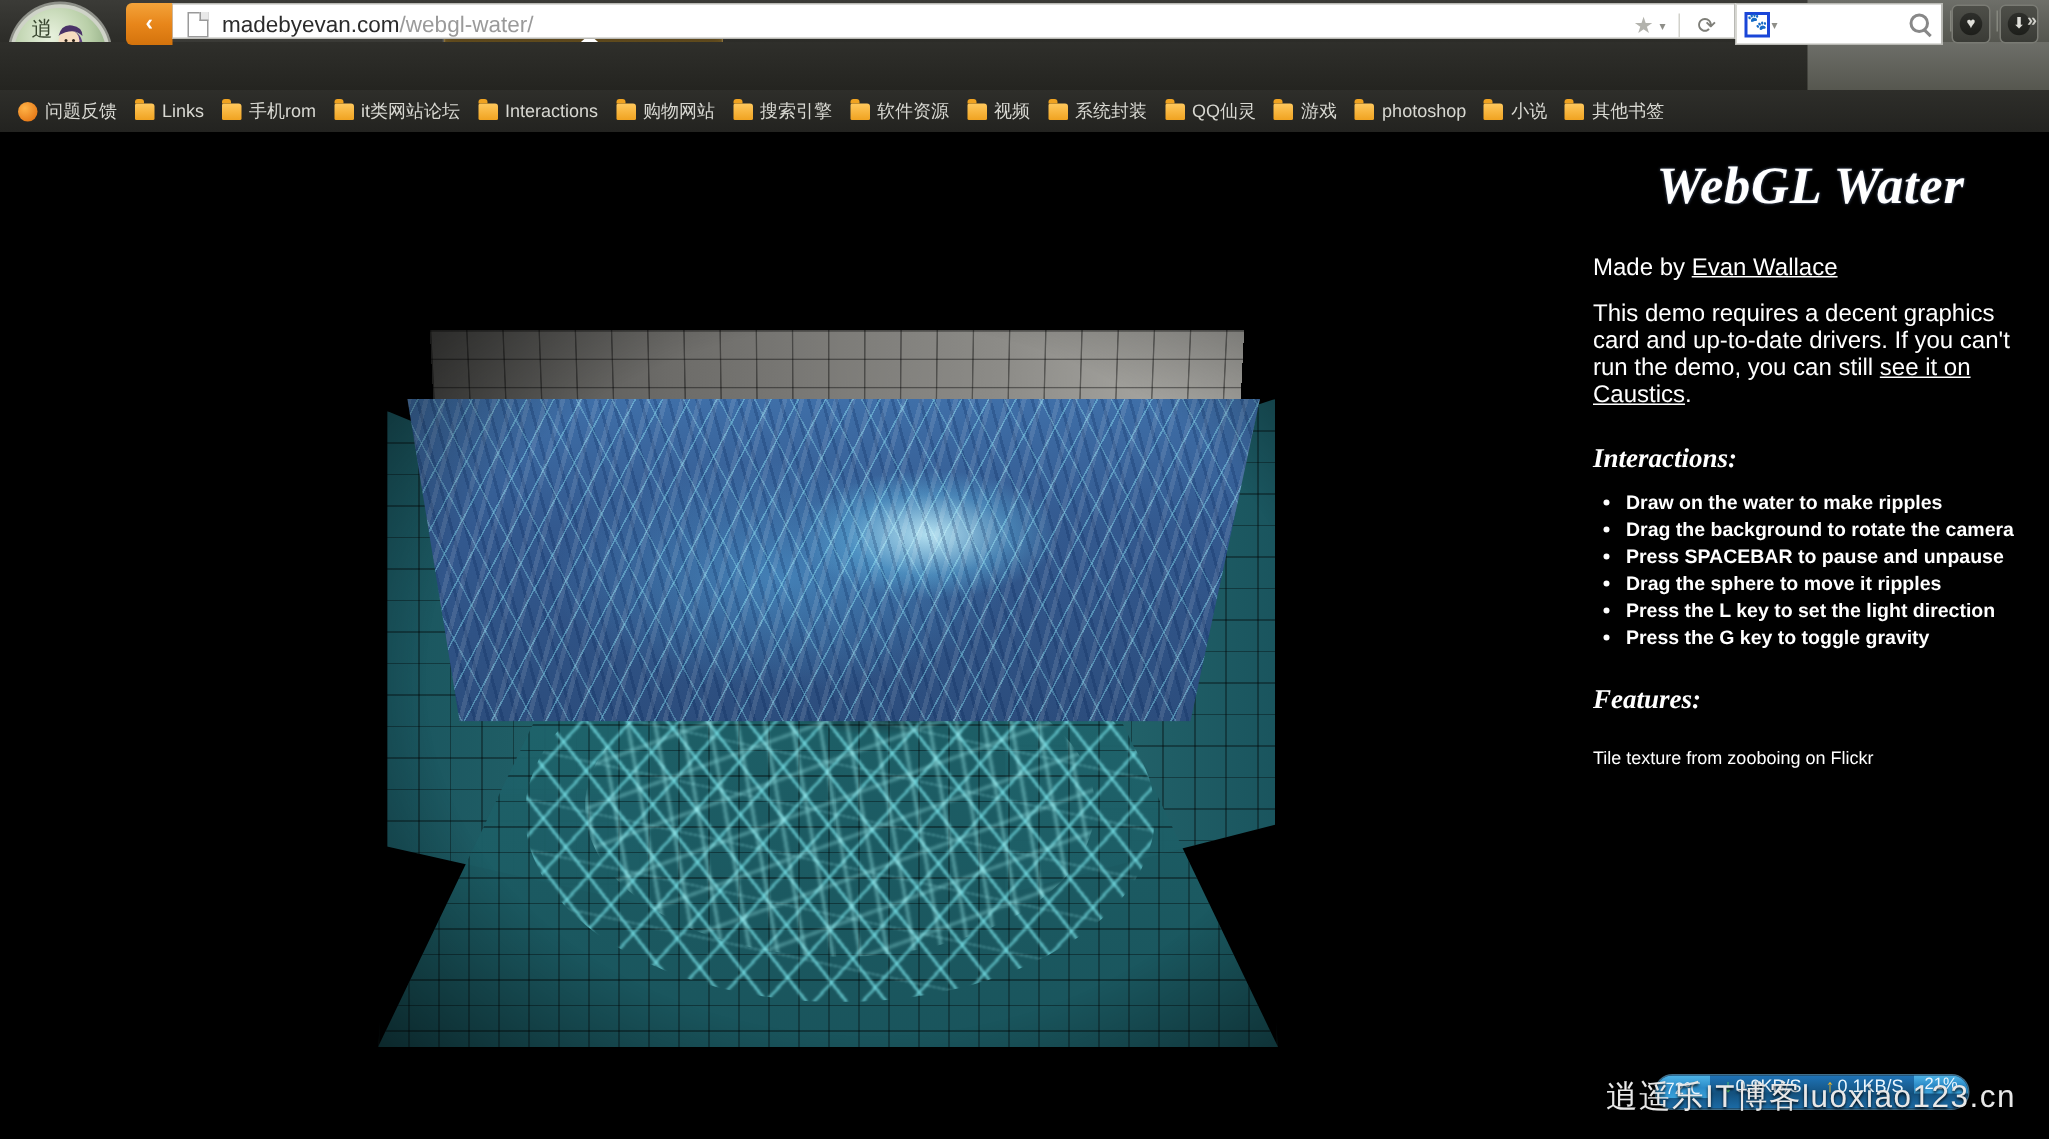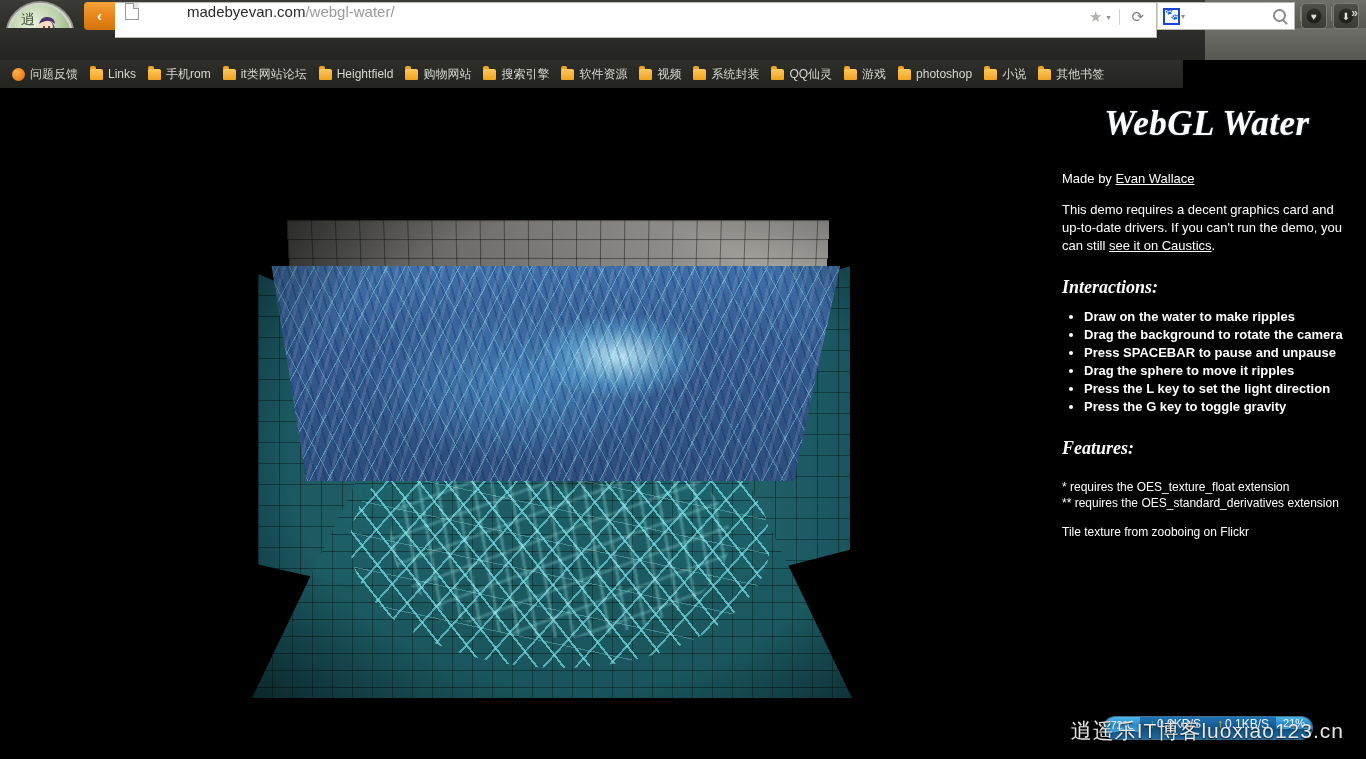--- a/index.html
+++ b/index.html
@@ -58,22 +58,22 @@
   
   .toolbar { position:absolute; left:0; top:28px; width:1366px; height:32px;
       background:linear-gradient(to bottom,#2f2f2b,#242420); }
   .toolbar-right-bg { position:absolute; left:1205px; top:0; width:161px; height:32px;
       background:linear-gradient(to bottom,#6e6f69,#56574f); }
   .backbtn { position:absolute; left:84px; top:2px; width:31px; height:28px;
       border-radius:4px 0 0 4px;
       background:linear-gradient(to bottom,#f3a33a 0%,#e8861a 50%,#d4730c 100%);
       color:#fff; font-size:15px; font-weight:bold; text-align:center; line-height:28px;
       cursor:pointer; }
-  .omnibox { position:absolute; left:115px; top:2px; width:1042px; height:36px;
-      background:#fff; border:1px solid #b9b9b4; border-left:none; display:flex; align-items:flex-start;gap:39px; }
+  .omnibox { position:absolute; left:115px; top:2px; width:1042px; height:24px;
+      background:#fff; border:1px solid #b9b9b4; border-left:none; display:flex; align-items:flex-end; }
   .pageicon { width:14px; height:17px; margin-left:10px; background:#fff; border:1px solid #9a9a9a;
       position:relative; flex:none; }
   .pageicon:after { content:""; position:absolute; right:-1px; top:-1px; width:5px; height:5px;
       background:#e9e9e9; border-left:1px solid #9a9a9a; border-bottom:1px solid #9a9a9a; }
   .urltext { margin-left:9px; font-size:15px; color:#2b2b2b; white-space:nowrap; }
   .urltext .dim { color:#9a9a9a; }
 
   .omni-tools { position:absolute; right:0; top:0; height:28px; display:flex;
       align-items:center; padding-right:6px; }
   .star { color:#b3b3ad; font-size:15px; padding:0 3px; cursor:pointer; }
@@ -96,21 +96,21 @@
       background:linear-gradient(to bottom,#4e4f49,#3a3b36); border:1px solid #7a7b74;
       cursor:pointer; }
   .rbtn .inner { position:absolute; left:50%; top:50%; transform:translate(-50%,-50%);
       width:15px; height:15px; border-radius:50%;
       background:linear-gradient(to bottom,#2e2f2b,#1d1e1a); color:#e0e0da;
       font-size:10px; line-height:15px; text-align:center; }
   #shieldbtn { left:1301px; }
   #dlbtn { left:1333px; }
 
   
-  .bmbar { position:absolute; left:0; top:60px; width:1183px; height:28px;
+  .bmbar { position:absolute; left:0; top:60px; width:1366px; height:28px;
       background:linear-gradient(to bottom,#2e2e2a,#232320); display:flex; align-items:center;
       padding-left:6px; overflow:hidden; }
   .bm { display:flex; align-items:center; height:22px; padding:0 6px; cursor:pointer;
       white-space:nowrap; flex:none; }
   .bm .bmico { width:13px; height:11px; margin-right:5px; border-radius:1px 2px 1px 1px; flex:none;
       background:linear-gradient(to bottom,#ffc85c,#f0a321); position:relative; }
   .bm .bmico:before { content:""; position:absolute; left:0; top:-3px; width:6px; height:3px;
       border-radius:2px 2px 0 0; background:#f0a321; }
   .bm .bmico.cheetah-ico { background:radial-gradient(circle at 35% 32%,#ffb347,#e0690a);
       border-radius:50%; width:13px; height:13px; }
@@ -210,21 +210,21 @@
 
   
   .scene-vig { position:absolute; inset:-40px; pointer-events:none;
       background:radial-gradient(ellipse at 50% 50%, transparent 55%, rgba(0,0,0,.85) 100%); }
 
   
   .info { position:absolute; left:1062px; top:16px; width:290px; color:#fff; }
   .info h1 { font-family:"Liberation Serif", serif; font-style:italic; font-weight:bold;
       font-size:35px; text-align:center; letter-spacing:.5px; margin:0 0 26px 0;
       text-shadow:0 0 2px rgba(170,200,255,.5); }
-  .info p { font-size:13px; line-height:18px; margin:0 0 13px 0; }
+  .info p { font-size:16px; line-height:18px; margin:0 0 13px 0; }
   .info a { color:#fff; text-decoration:underline; cursor:pointer; }
   .info h2 { font-family:"Liberation Serif", serif; font-style:italic; font-weight:bold;
       font-size:18px; margin:22px 0 10px 0; }
   .info ul { list-style:disc; margin:0 0 0 22px; padding:0;font-weight:bold; }
   .info li { font-size:13px; line-height:18px; margin-bottom:0px; }
   .foot { font-size:12px; line-height:16px; margin-top:20px; }
   .foot .blk { margin-bottom:13px; }
 
   
   .widget { position:absolute; left:1104px; top:629px; height:22px; display:flex; align-items:flex-start;
@@ -354,21 +354,21 @@
       <div class="bm">
         <span class="bmico"></span>
         <span class="bmlabel">手机rom</span>
       </div>
       <div class="bm">
         <span class="bmico"></span>
         <span class="bmlabel">it类网站论坛</span>
       </div>
       <div class="bm">
         <span class="bmico"></span>
-        <span class="bmlabel">Heightfield</span>
+        <span class="bmlabel">Interactions</span>
       </div>
       <div class="bm">
         <span class="bmico"></span>
         <span class="bmlabel">购物网站</span>
       </div>
       <div class="bm">
         <span class="bmico"></span>
         <span class="bmlabel">搜索引擎</span>
       </div>
       <div class="bm">
@@ -438,24 +438,20 @@
           <li>Drag the background to rotate the camera</li>
           <li>Press SPACEBAR to pause and unpause</li>
           <li>Drag the sphere to move it ripples</li>
           <li>Press the L key to set the light direction</li>
           <li>Press the G key to toggle gravity</li>
         </ul>
 
       <h2>Features:</h2>
 
       <div class="foot">
-        <div class="blk">
-          <div>* requires the OES_texture_float extension</div>
-          <div>** requires the OES_standard_derivatives extension</div>
-        </div>
         <div>Tile texture from zooboing on Flickr</div>
       </div>
     </div>
 
     <div class="widget">
       <div class="seg cap">72℃</div>
       <div class="seg">
         <span class="arrow dn">↓</span>
         <span>0.9KB/S</span>
       </div>

